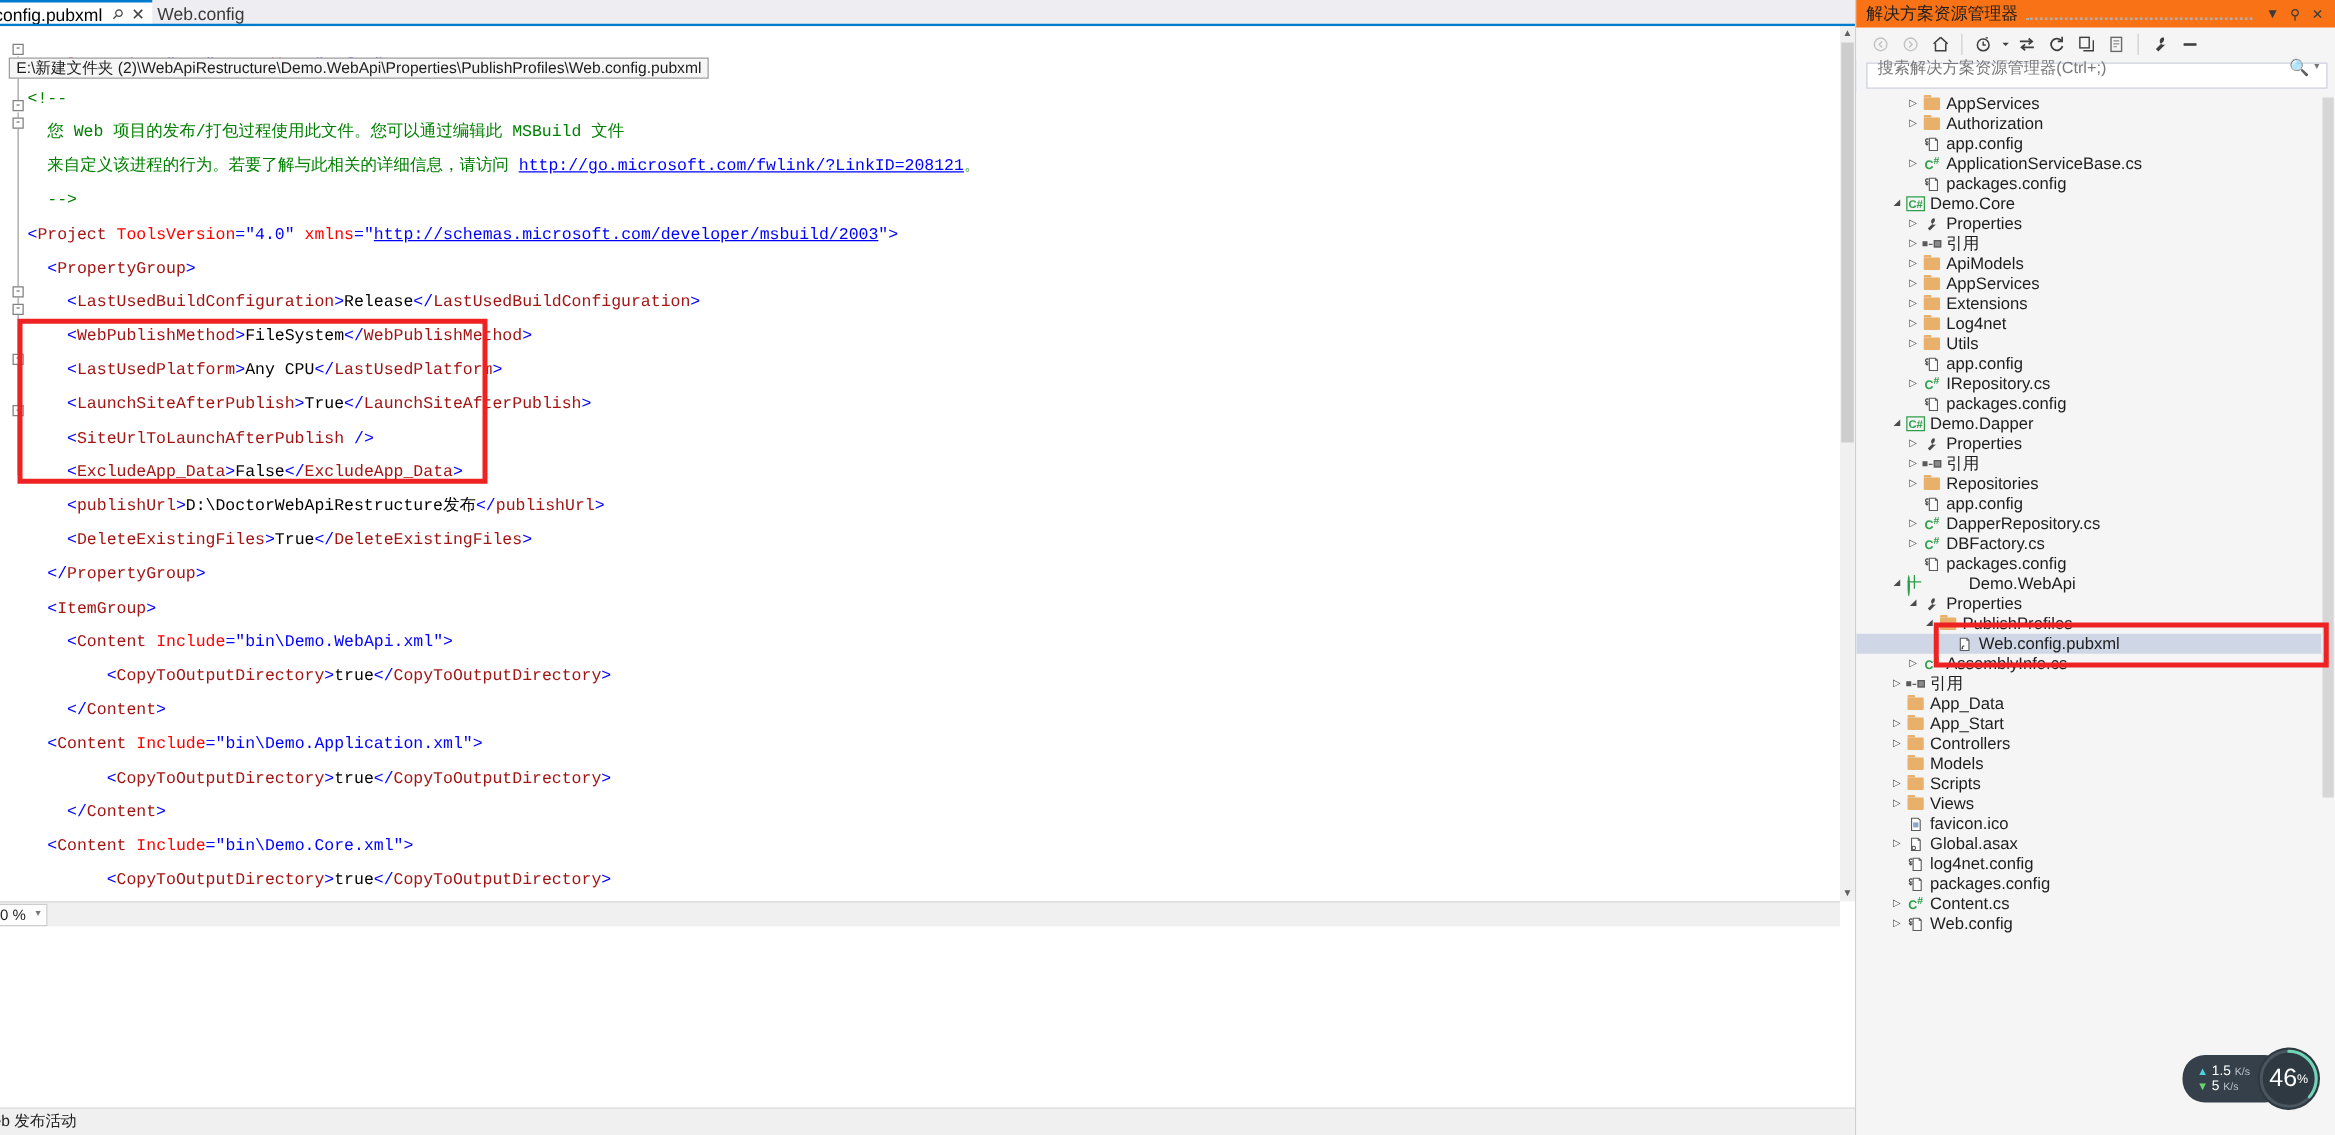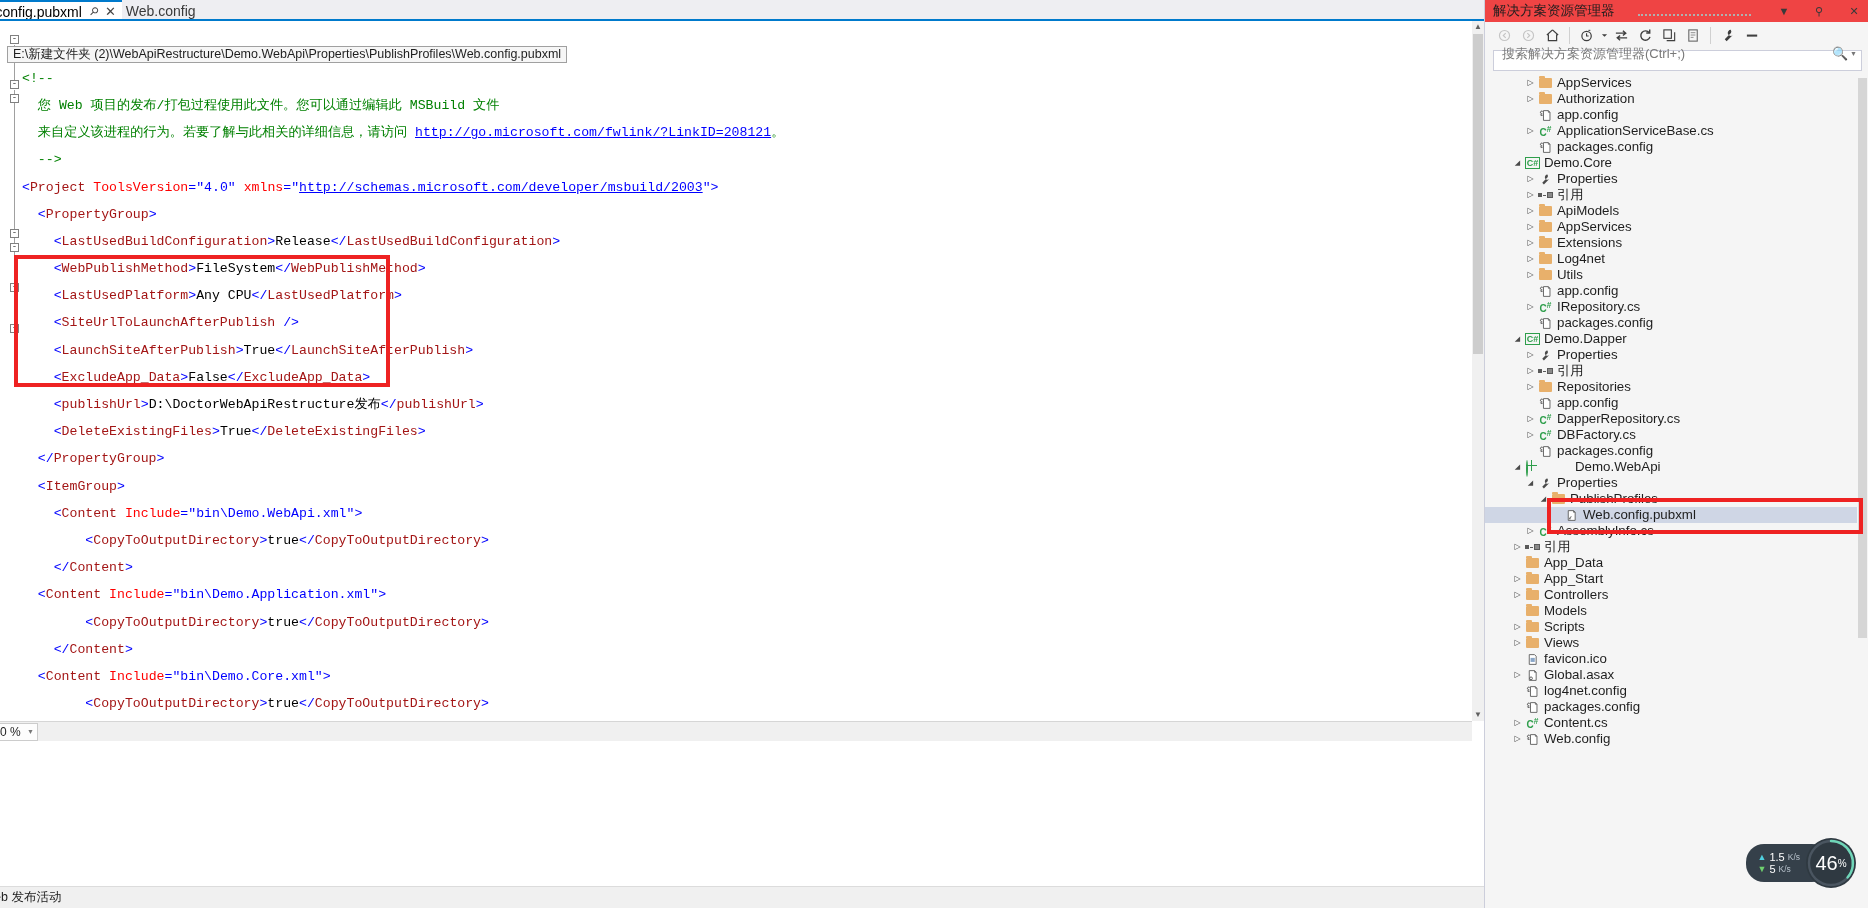--- a/index.html
+++ b/index.html
@@ -209,23 +209,22 @@
     width: 384px; height: 908px;
     background: #f5f5f5;
     border-left: 1px solid #cccedb;
   }
   .se-title {
     height: 22px;
     display: flex; align-items: center;
     padding: 0 6px 0 8px;
     font-size: 13.5px;
     color: #1e1e1e;
-    background: #ef4444;
+    background: #f97316;
     position: relative;
-    gap: 17px;
   }
   .se-title .t-label { white-space: nowrap; }
   .se-title .dots {
     flex: 1;
     margin: 0 6px;
     border-bottom: 2px dotted #b0b0b0;
     height: 10px;
   }
   .se-title .t-btn {
     width: 16px; text-align: center;
@@ -446,22 +445,22 @@
 <div class="cl"><span class="tok-br">&lt;?</span><span class="tok-tag">xml</span> <span class="tok-attr">version</span><span class="tok-br">=</span><span class="tok-val">"1.0"</span> <span class="tok-attr">encoding</span><span class="tok-br">=</span><span class="tok-val">"utf-8"</span><span class="tok-br">?&gt;</span></div>
 <div class="cl"><span class="tok-com">&lt;!--</span></div>
 <div class="cl"><span class="tok-com">  您 Web 项目的发布/打包过程使用此文件。您可以通过编辑此 MSBuild 文件</span></div>
 <div class="cl"><span class="tok-com">  来自定义该进程的行为。若要了解与此相关的详细信息，请访问 </span><span class="tok-link">http://go.microsoft.com/fwlink/?LinkID=208121</span><span class="tok-com">。</span></div>
 <div class="cl"><span class="tok-com">  --&gt;</span></div>
 <div class="cl"><span class="tok-br">&lt;</span><span class="tok-tag">Project</span> <span class="tok-attr">ToolsVersion</span><span class="tok-br">=</span><span class="tok-val">"4.0"</span> <span class="tok-attr">xmlns</span><span class="tok-br">=</span><span class="tok-val">"</span><span class="tok-link">http://schemas.microsoft.com/developer/msbuild/2003</span><span class="tok-val">"</span><span class="tok-br">&gt;</span></div>
 <div class="cl">  <span class="tok-br">&lt;</span><span class="tok-tag">PropertyGroup</span><span class="tok-br">&gt;</span></div>
 <div class="cl">    <span class="tok-br">&lt;</span><span class="tok-tag">LastUsedBuildConfiguration</span><span class="tok-br">&gt;</span><span class="tok-txt">Release</span><span class="tok-br">&lt;/</span><span class="tok-tag">LastUsedBuildConfiguration</span><span class="tok-br">&gt;</span></div>
 <div class="cl">    <span class="tok-br">&lt;</span><span class="tok-tag">WebPublishMethod</span><span class="tok-br">&gt;</span><span class="tok-txt">FileSystem</span><span class="tok-br">&lt;/</span><span class="tok-tag">WebPublishMethod</span><span class="tok-br">&gt;</span></div>
 <div class="cl">    <span class="tok-br">&lt;</span><span class="tok-tag">LastUsedPlatform</span><span class="tok-br">&gt;</span><span class="tok-txt">Any CPU</span><span class="tok-br">&lt;/</span><span class="tok-tag">LastUsedPlatform</span><span class="tok-br">&gt;</span></div>
+<div class="cl">    <span class="tok-br">&lt;</span><span class="tok-tag">LaunchSiteAfterPublish</span><span class="tok-br">&gt;</span><span class="tok-txt">True</span><span class="tok-br">&lt;/</span><span class="tok-tag">LaunchSiteAfterPublish</span><span class="tok-br">&gt;</span></div>
 <div class="cl">    <span class="tok-br">&lt;</span><span class="tok-tag">SiteUrlToLaunchAfterPublish</span> <span class="tok-br">/&gt;</span></div>
-<div class="cl">    <span class="tok-br">&lt;</span><span class="tok-tag">LaunchSiteAfterPublish</span><span class="tok-br">&gt;</span><span class="tok-txt">True</span><span class="tok-br">&lt;/</span><span class="tok-tag">LaunchSiteAfterPublish</span><span class="tok-br">&gt;</span></div>
 <div class="cl">    <span class="tok-br">&lt;</span><span class="tok-tag">ExcludeApp_Data</span><span class="tok-br">&gt;</span><span class="tok-txt">False</span><span class="tok-br">&lt;/</span><span class="tok-tag">ExcludeApp_Data</span><span class="tok-br">&gt;</span></div>
 <div class="cl">    <span class="tok-br">&lt;</span><span class="tok-tag">publishUrl</span><span class="tok-br">&gt;</span><span class="tok-txt">D:\DoctorWebApiRestructure发布</span><span class="tok-br">&lt;/</span><span class="tok-tag">publishUrl</span><span class="tok-br">&gt;</span></div>
 <div class="cl">    <span class="tok-br">&lt;</span><span class="tok-tag">DeleteExistingFiles</span><span class="tok-br">&gt;</span><span class="tok-txt">True</span><span class="tok-br">&lt;/</span><span class="tok-tag">DeleteExistingFiles</span><span class="tok-br">&gt;</span></div>
 <div class="cl">  <span class="tok-br">&lt;/</span><span class="tok-tag">PropertyGroup</span><span class="tok-br">&gt;</span></div>
 <div class="cl">  <span class="tok-br">&lt;</span><span class="tok-tag">ItemGroup</span><span class="tok-br">&gt;</span></div>
 <div class="cl">    <span class="tok-br">&lt;</span><span class="tok-tag">Content</span> <span class="tok-attr">Include</span><span class="tok-br">=</span><span class="tok-val">"bin\Demo.WebApi.xml"</span><span class="tok-br">&gt;</span></div>
 <div class="cl">        <span class="tok-br">&lt;</span><span class="tok-tag">CopyToOutputDirectory</span><span class="tok-br">&gt;</span><span class="tok-txt">true</span><span class="tok-br">&lt;/</span><span class="tok-tag">CopyToOutputDirectory</span><span class="tok-br">&gt;</span></div>
 <div class="cl">    <span class="tok-br">&lt;/</span><span class="tok-tag">Content</span><span class="tok-br">&gt;</span></div>
 <div class="cl">  <span class="tok-br">&lt;</span><span class="tok-tag">Content</span> <span class="tok-attr">Include</span><span class="tok-br">=</span><span class="tok-val">"bin\Demo.Application.xml"</span><span class="tok-br">&gt;</span></div>
 <div class="cl">        <span class="tok-br">&lt;</span><span class="tok-tag">CopyToOutputDirectory</span><span class="tok-br">&gt;</span><span class="tok-txt">true</span><span class="tok-br">&lt;/</span><span class="tok-tag">CopyToOutputDirectory</span><span class="tok-br">&gt;</span></div>

